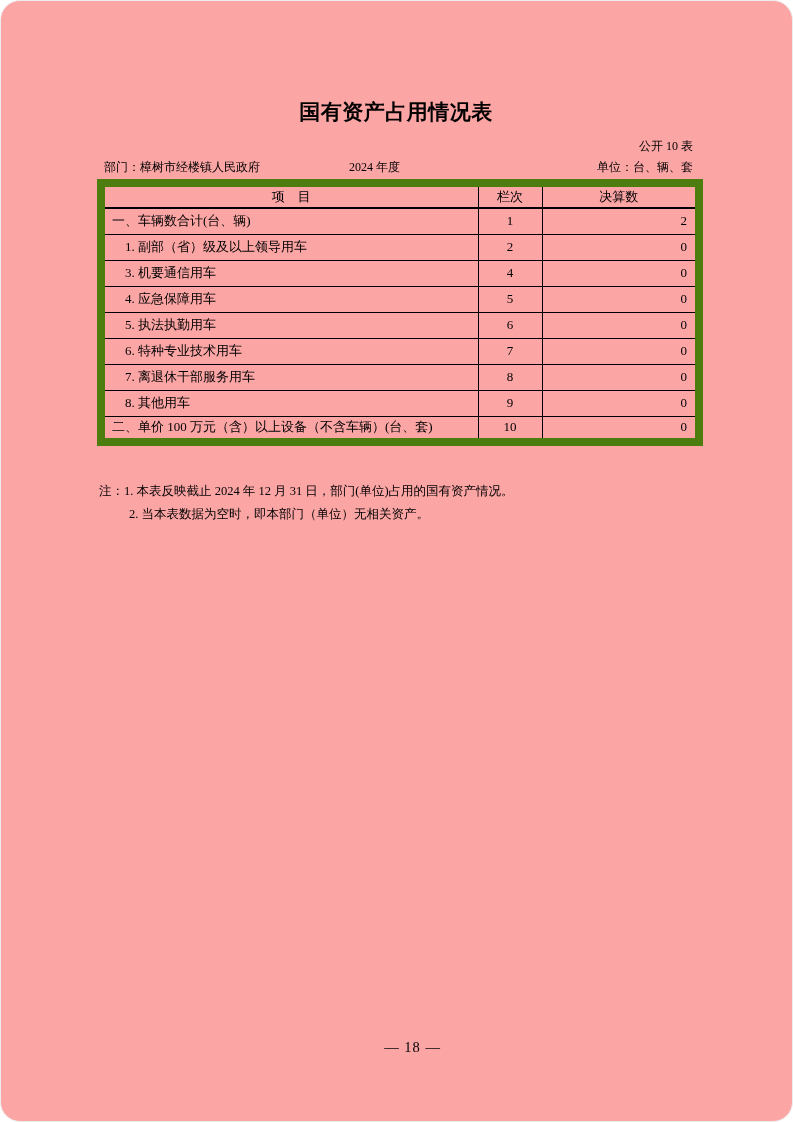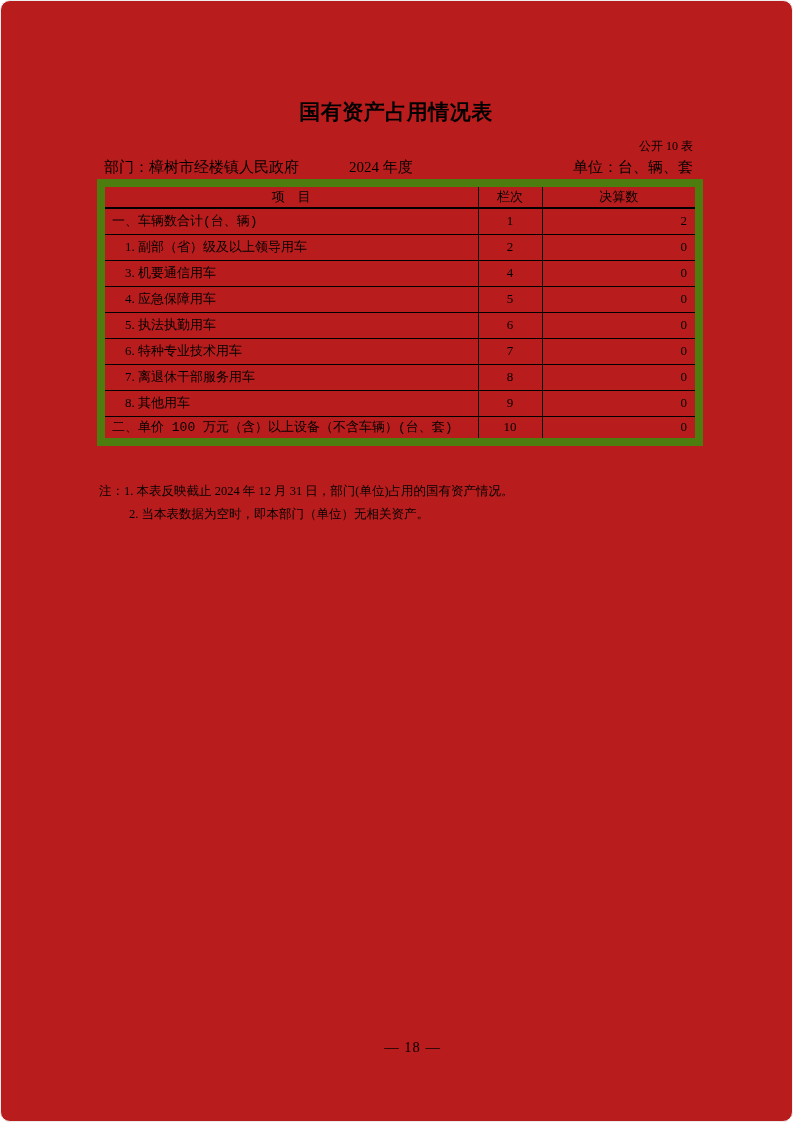--- a/index.html
+++ b/index.html
@@ -1,22 +1,22 @@
 <!DOCTYPE html>
 <html><head>
 <meta charset="utf-8">
 <style>
   * { margin:0; padding:0; box-sizing:border-box; }
   html,body { background:#ffffff; }
   .page {
     position:relative;
     width:793px; height:1122px;
-    background:#b91c1c;
+    background:#fca5a5;
     border:1px solid #ededed;
-    border-radius:10px;
+    border-radius:20px;
     overflow:hidden;
     font-family:"Liberation Serif","DejaVu Serif",serif;
     color:#000;
   }
   .content {
     position:absolute;
     left:96px; top:96px;
     width:598px;
   }
   .doc-title {
@@ -34,21 +34,21 @@
     align-items:flex-end;
     justify-content:flex-end;
     font-size:12px;
     padding-right:2px;
   }
   .dept-row {
     position:relative;
     height:24px;
     display:flex;
     align-items:center;
-    font-size:15px;
+    font-size:12px;
     padding-left:7px;
   }
   .dept-row .year { position:absolute; left:252px; }
   .dept-row .unit { margin-left:auto; padding-right:2px; }
   table.assets {
     width:598px;
     border-collapse:collapse;
     border:8px solid #4d7c0f;
     table-layout:fixed;
     font-size:13px;
@@ -63,21 +63,21 @@
     text-align:center;
     height:25px;
     font-size:13px;
   }
   table.assets td {
     border:1px solid #000;
     height:26px;
     font-size:13px;
   }
   td.cell-item { text-align:left; padding-left:20px; }
-  tr.section td.cell-item { padding-left:7px;font-family:Liberation Mono, monospace; }
+  tr.section td.cell-item { padding-left:7px; }
   td.cell-col  { text-align:center; }
   td.cell-value{ text-align:right; padding-right:8px; }
   .notes {
     margin-top:34px;
     font-size:12.5px;
     line-height:23px;
     padding-left:2px;
   }
   .notes .note-2 { padding-left:30px; }
   .page-number {

